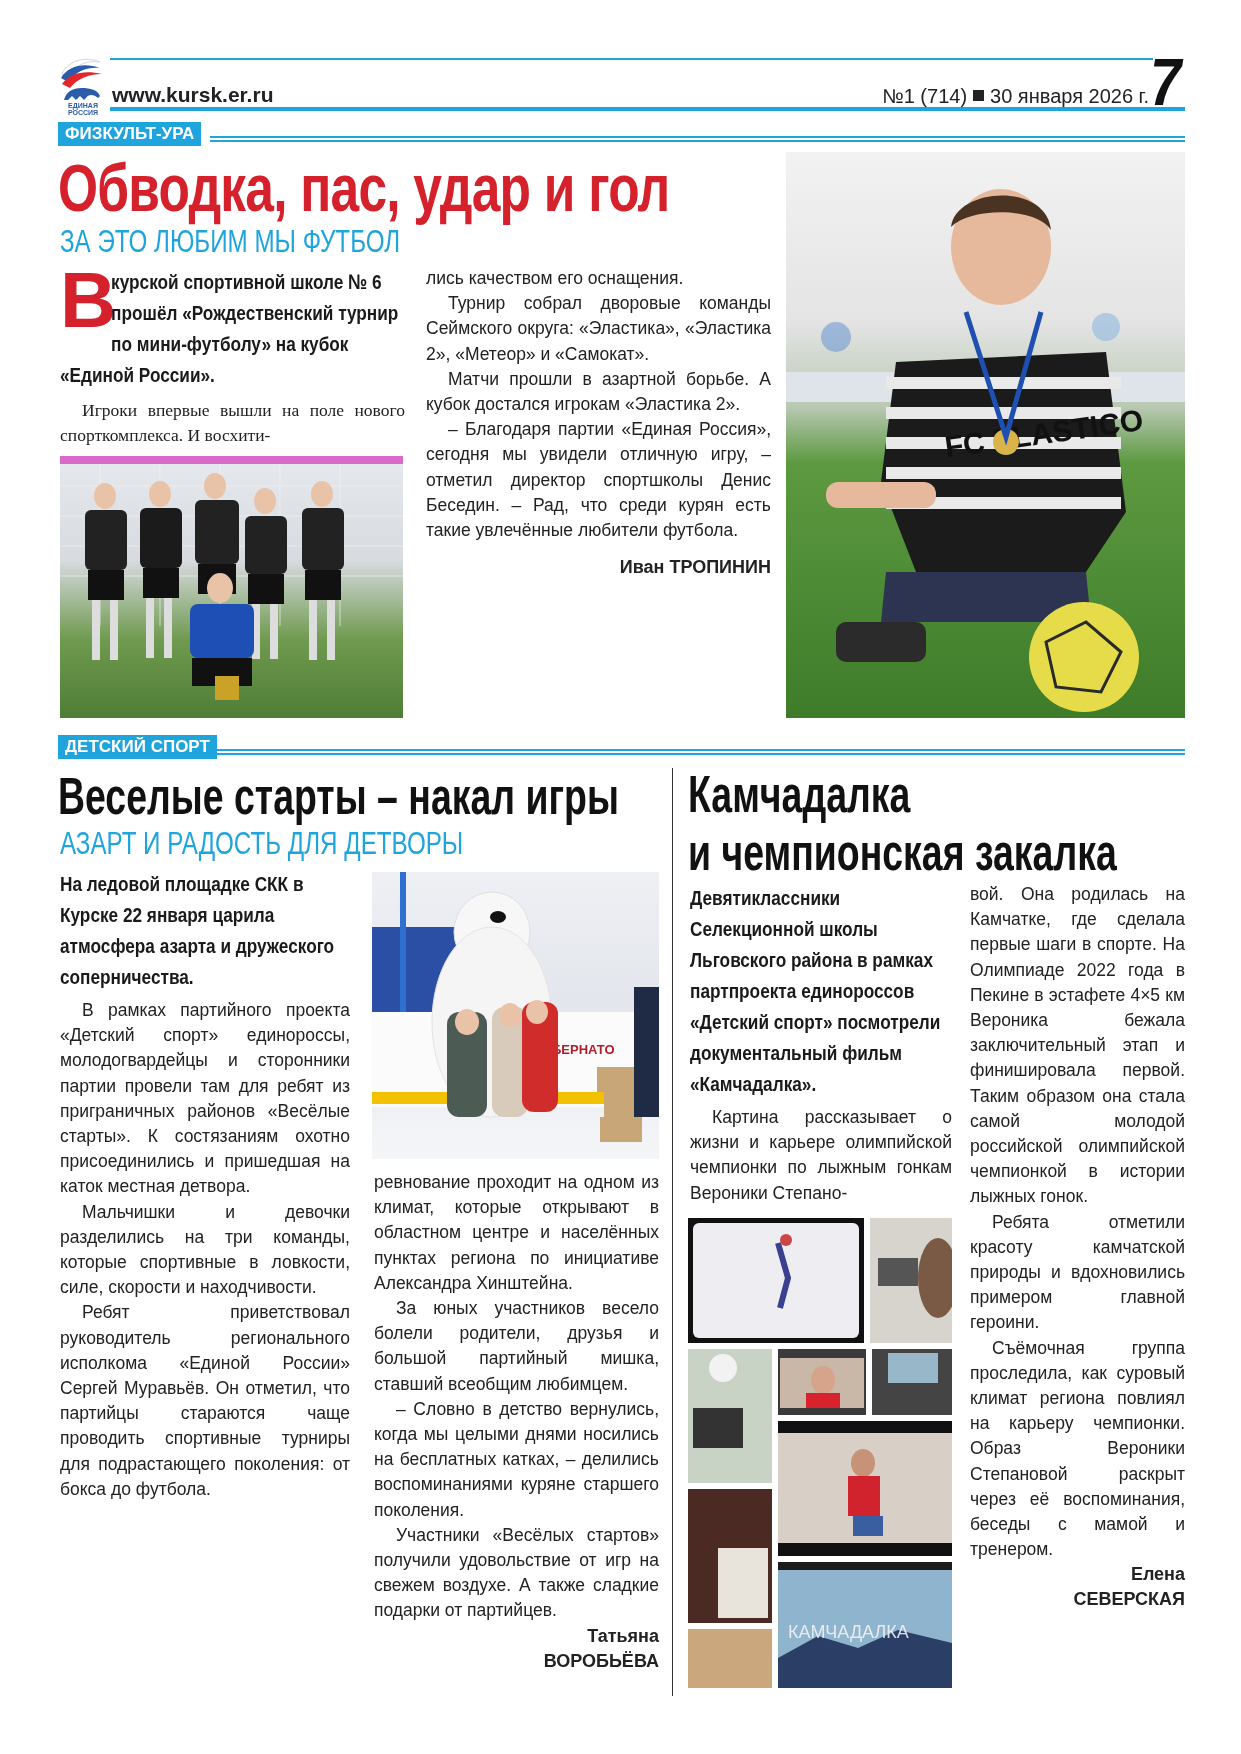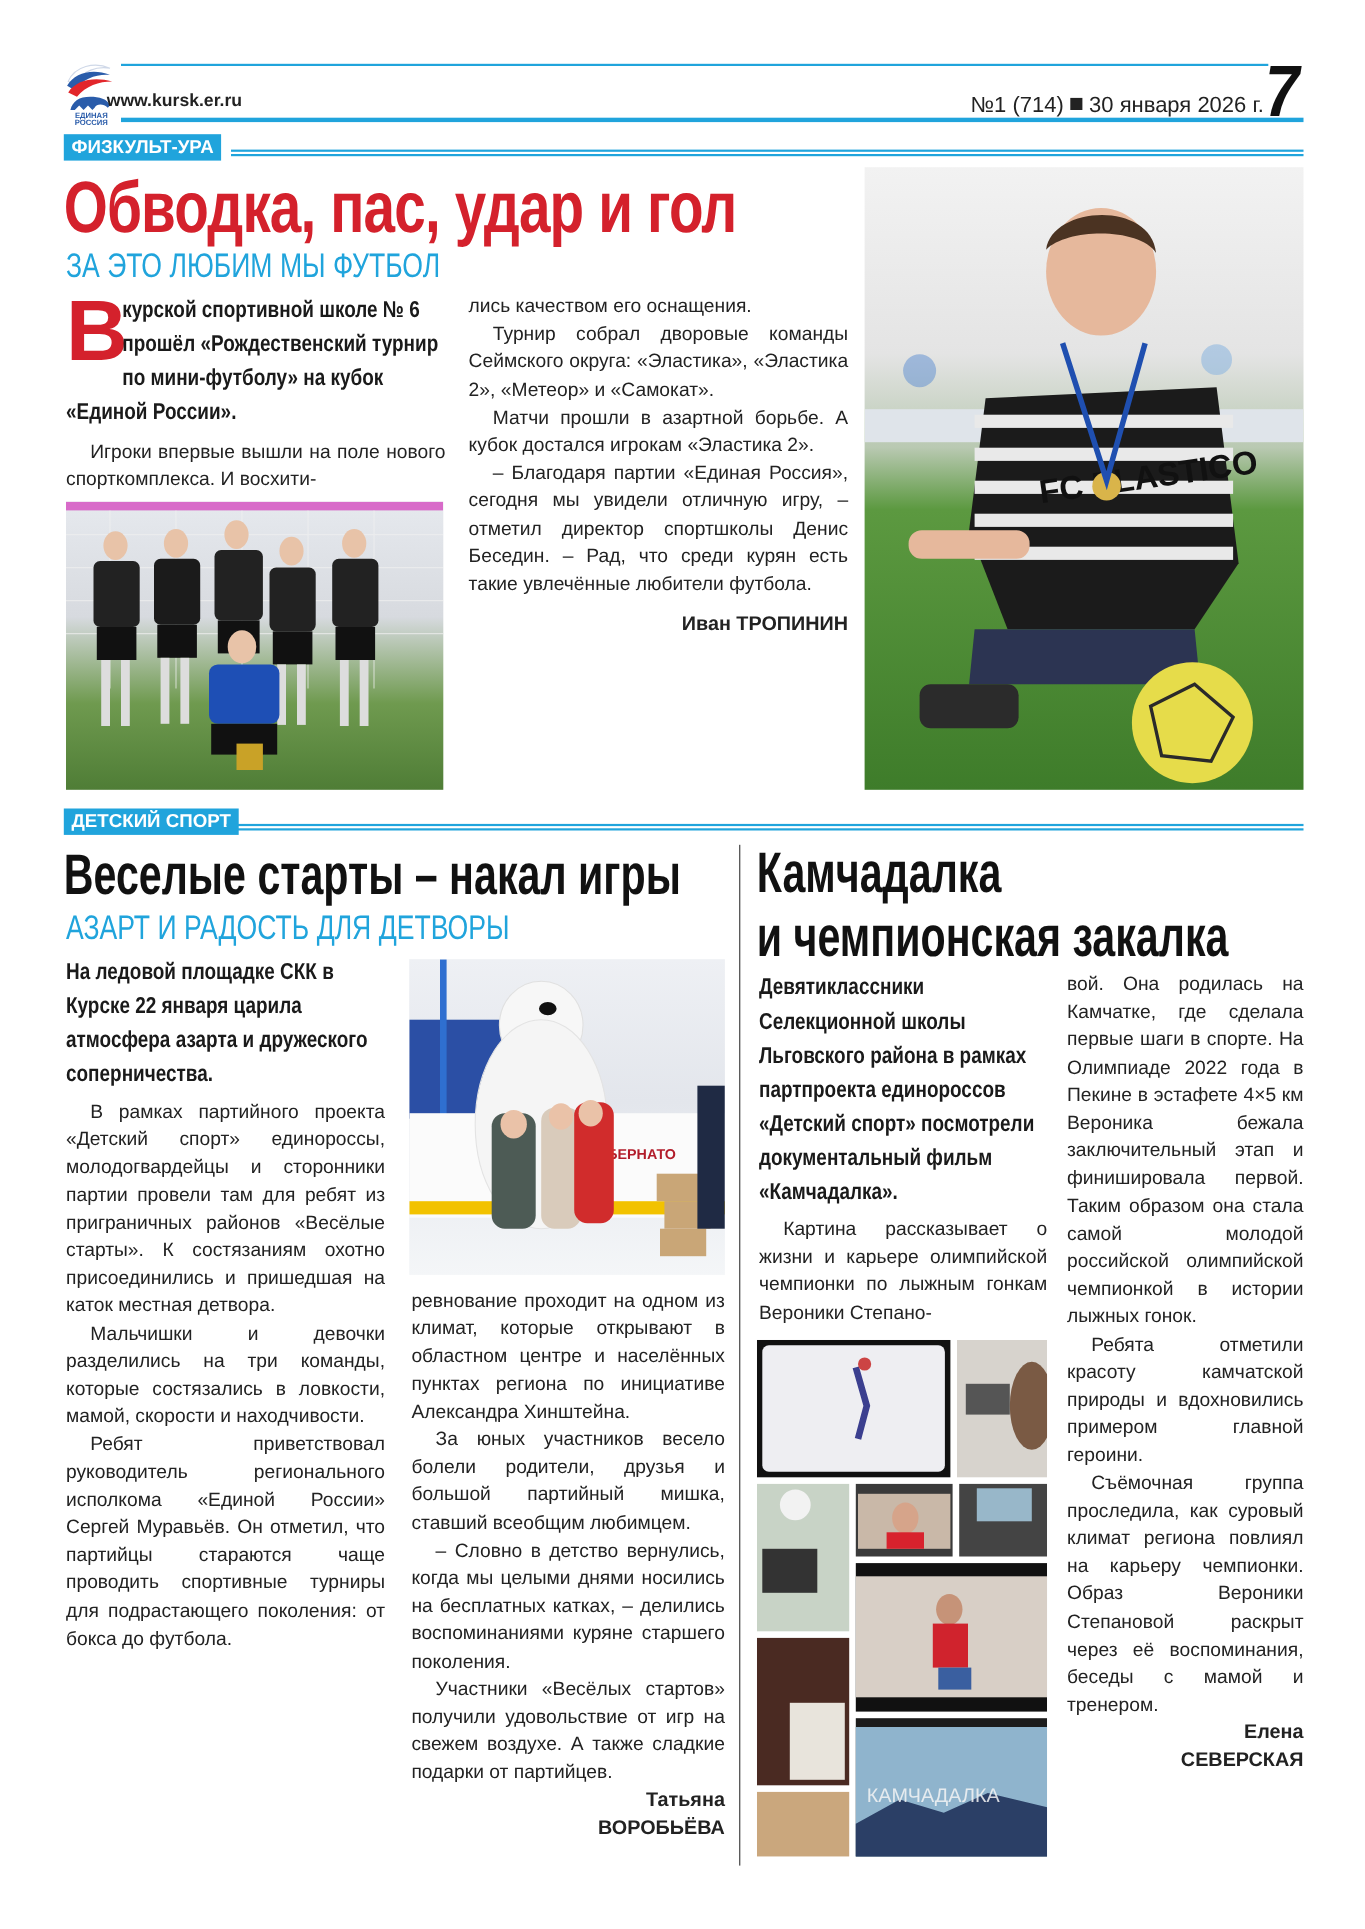--- a/index.html
+++ b/index.html
@@ -4,21 +4,21 @@
 <style>
   * { box-sizing: border-box; margin: 0; padding: 0; }
   html, body { width: 1241px; height: 1754px; background: #fff; overflow: hidden; }
   body { position: relative; font-family: "Liberation Sans", sans-serif; color: #1a1a1a; }
   .abs { position: absolute; }
 
   
   .logo { left: 58px; top: 52px; width: 50px; height: 64px; }
   .hdr-line-top { left: 110px; top: 58px; width: 1043px; height: 2px; background: #20a4dc; }
   .hdr-line-bot { left: 110px; top: 107px; width: 1075px; height: 4px; background: #20a4dc; }
-  .site-url { left: 97px; top: 83px; font-size: 16px; font-weight: bold; color: #222; }
+  .site-url { left: 112px; top: 83px; font-size: 21px; font-weight: bold; color: #222; }
   .issue { right: 92px; top: 85px; font-size: 20px; color: #222; white-space: nowrap; }
   .issue .sq { display: inline-block; width: 11px; height: 11px; background: #222; margin: 0 6px; vertical-align: middle; position: relative; top: -2px; }
   .pagenum { left: 1150px; top: 52px; font-size: 66px; font-weight: bold; line-height: 60px; color: #111; transform: scaleX(0.85); transform-origin: left top; font-style: italic; }
 
   .rubric { height: 24px; background: #20a4dc; color: #fff; font-weight: bold; font-size: 17px; line-height: 24px; padding: 0 7px; white-space: nowrap; }
   .rubric-line { height: 6px; border-top: 2px solid #20a4dc; border-bottom: 2px solid #20a4dc; }
 
   
   .h1-red { left: 58px; top: 150px; font-size: 66px; font-weight: bold; color: #d4212c; letter-spacing: -1px; transform: scaleX(0.78); transform-origin: left top; white-space: nowrap; font-family: "Liberation Sans", sans-serif; line-height: 76px; }
   .sub-blue { font-size: 31px; color: #20a4dc; transform: scaleX(0.78); transform-origin: left top; white-space: nowrap; line-height: 36px; }
@@ -61,21 +61,21 @@
 <div class="abs rubric-line" style="left:210px;top:136px;width:975px;"></div>
 
 <div class="abs h1-red">Обводка, пас, удар и гол</div>
 <div class="abs sub-blue" style="left:60px;top:224px;">ЗА ЭТО ЛЮБИМ МЫ ФУТБОЛ</div>
 
 <div class="abs" style="left:60px;top:266px;width:345px;">
   <div style="width:420px;">
     <span class="dropcap">В</span>
     <div class="lead" style="width:420px;">курской спортивной школе № 6 прошёл «Рождественский турнир по мини-футболу» на кубок «Единой России».</div>
   </div>
-  <div class="body-text" style="margin-top:8px;clear:both;">
+  <div class="body-text" style="margin-top:8px;clear:both;font-family:Liberation Serif, serif;">
     <p>Игроки впервые вышли на поле нового спорткомплекса. И восхити-</p>
   </div>
 </div>
 
 <div class="abs photo" style="left:60px;top:456px;width:343px;height:262px;background:linear-gradient(180deg,#e6e9ee 0%,#d7dadf 40%,#6f9a4f 70%,#4f7d36 100%);">
   <svg width="343" height="262" viewBox="0 0 343 262">
     <rect x="0" y="0" width="343" height="8" fill="#d86bc9"></rect>
     <g stroke="#f0f0f0" stroke-width="1" opacity="0.7">
       <line x1="0" y1="30" x2="343" y2="30"></line>
         <line x1="0" y1="60" x2="343" y2="60"></line>
@@ -156,21 +156,21 @@
 <div class="abs rubric" style="left:58px;top:735px;">ДЕТСКИЙ СПОРТ</div>
 <div class="abs rubric-line" style="left:206px;top:749px;width:979px;"></div>
 
 <div class="abs h-black" style="left:58px;top:768px;">Веселые старты – накал игры</div>
 <div class="abs sub-blue" style="left:60px;top:826px;">АЗАРТ И РАДОСТЬ ДЛЯ ДЕТВОРЫ</div>
 
 <div class="abs" style="left:60px;top:868px;width:290px;">
   <div class="lead" style="width:352px;">На ледовой площадке СКК в Курске 22 января царила атмосфера азарта и дружеского соперничества.</div>
   <div class="body-text" style="margin-top:6px;">
     <p>В рамках партийного проекта «Детский спорт» единороссы, молодогвардейцы и сторонники партии провели там для ребят из приграничных районов «Весёлые старты». К состязаниям охотно присоединились и пришедшая на каток местная детвора.</p>
-    <p>Мальчишки и девочки разделились на три команды, которые состязались в ловкости, мамой, скорости и находчивости.</p>
+    <p>Мальчишки и девочки разделились на три команды, которые спортивные в ловкости, силе, скорости и находчивости.</p>
     <p>Ребят приветствовал руководитель регионального исполкома «Единой России» Сергей Муравьёв. Он отметил, что партийцы стараются чаще проводить спортивные турниры для подрастающего поколения: от бокса до футбола.</p>
   </div>
 </div>
 
 <div class="abs photo" style="left:372px;top:872px;width:287px;height:287px;background:linear-gradient(180deg,#eef0f4 0%,#e3e6ec 45%,#f4f6f8 100%);">
   <svg width="287" height="287" viewBox="0 0 287 287">
     <rect x="0" y="55" width="85" height="90" fill="#2b4fa5"></rect>
     <rect x="28" y="0" width="6" height="145" fill="#2f6fd0"></rect>
     <rect x="0" y="140" width="287" height="95" fill="#fbfbfb"></rect>
     <rect x="0" y="220" width="287" height="12" fill="#f2c200"></rect>

